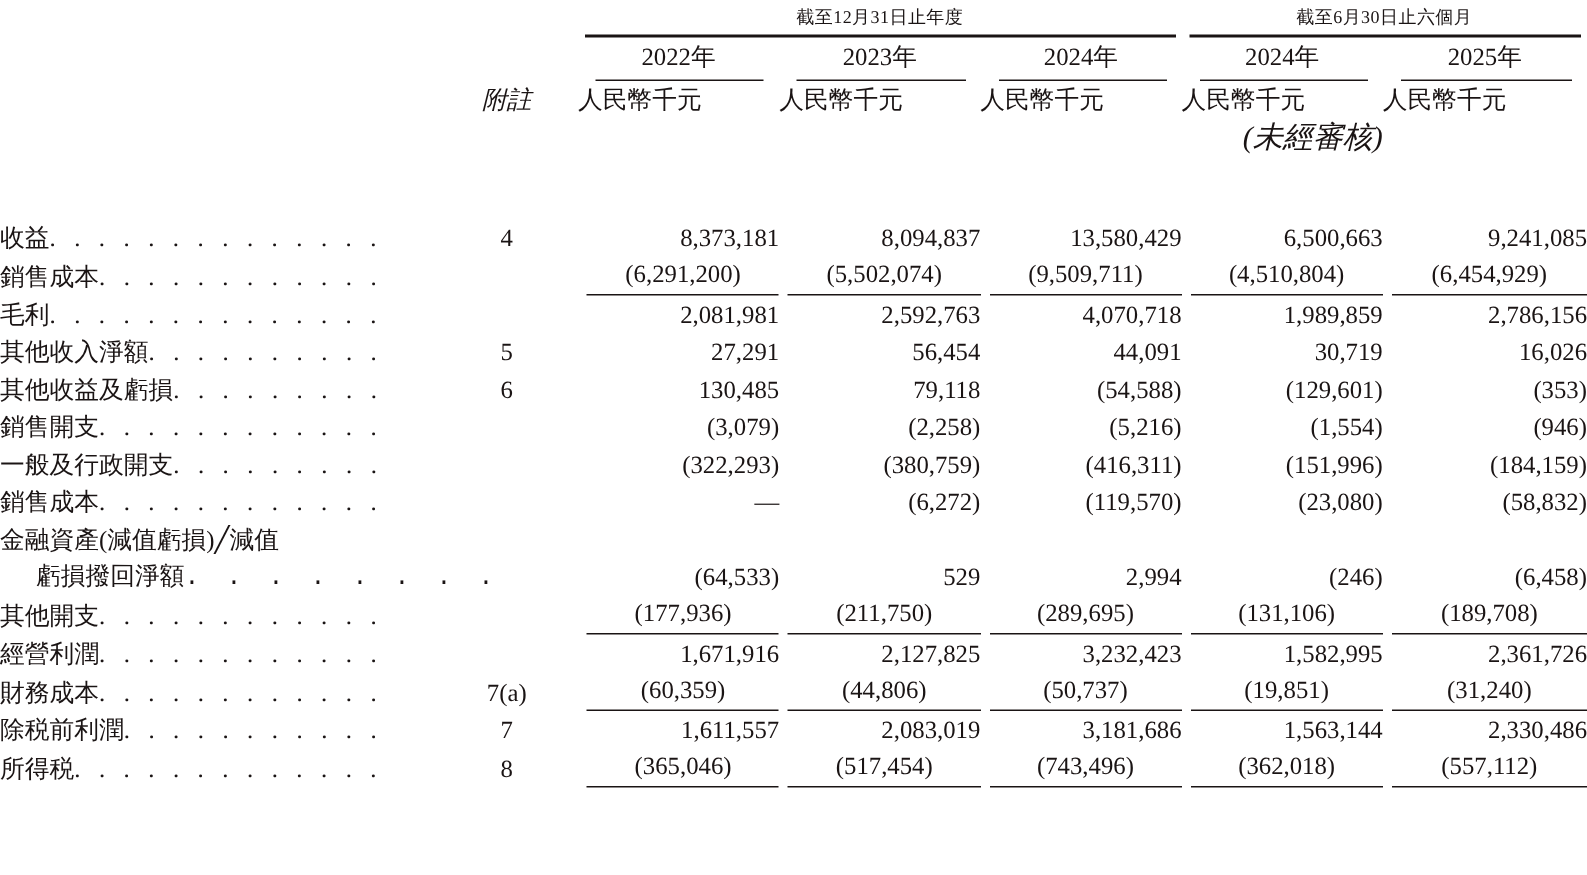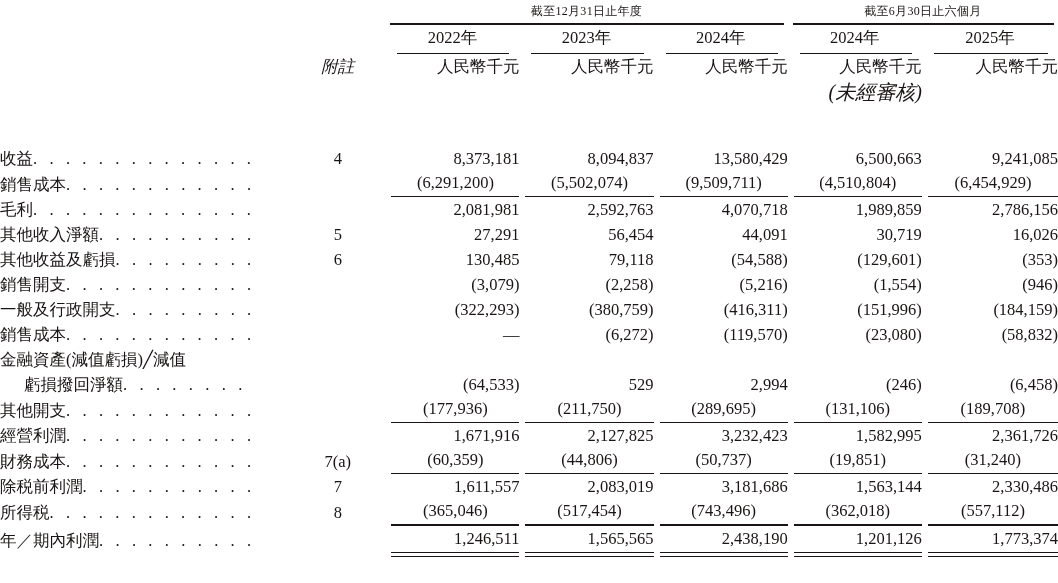--- a/index.html
+++ b/index.html
@@ -61,21 +61,21 @@
     padding-bottom: 0px;
   }
   .yr-rule-cell { height: 4px; padding: 0; }
   .yr-rule {
     height: 0;
     border-top: 1.9px solid #1a1414;
     margin: 0 10px 0 12px;
   }
 
   .cur-head {
-    text-align: right;
+    text-align: left;
     font-size: 16.5px;
     height: 25px;
     line-height: 24px;
   }
   .unaud-head {
     text-align: right;
     font-size: 20px;
     font-style: italic;
     height: 25px;
     line-height: 24px;
@@ -140,21 +140,21 @@
   }
   td.num.dbl > span.inner::after {
     content: "";
     position: absolute;
     left: 0; right: 0;
     bottom: -5px;
     border-bottom: 1.9px solid #1a1414;
   }
   td.num.dbl { padding-bottom: 6px; }
 
-  .indent2 { padding-left: 24px !important; }
+  .indent2 { padding-left: 24px !important; font-family: Liberation Mono, monospace; }
 </style>
 </head>
 <body>
 
 <table id="fin-table">
   <colgroup>
     <col class="c-label">
     <col class="c-note">
     <col class="c-num">
       <col class="c-num">
@@ -405,33 +405,14 @@
         <td class="num ul">
           <span class="inner">(743,496)</span>
         </td>
         <td class="num ul">
           <span class="inner">(362,018)</span>
         </td>
         <td class="num ul last">
           <span class="inner">(557,112)</span>
         </td>
       </tr>
-      <tr class="row bold">
-        <td class="lbl"><span class="txt">年／期內利潤</span><span class="dots">. . . . . . . . . .</span></td>
-        <td class="note"></td>
-        <td class="num dbl">
-          <span class="inner">1,246,511</span>
-        </td>
-        <td class="num dbl">
-          <span class="inner">1,565,565</span>
-        </td>
-        <td class="num dbl">
-          <span class="inner">2,438,190</span>
-        </td>
-        <td class="num dbl">
-          <span class="inner">1,201,126</span>
-        </td>
-        <td class="num dbl last">
-          <span class="inner">1,773,374</span>
-        </td>
-      </tr>
     </tbody>
 </table>
 
 </body></html>

